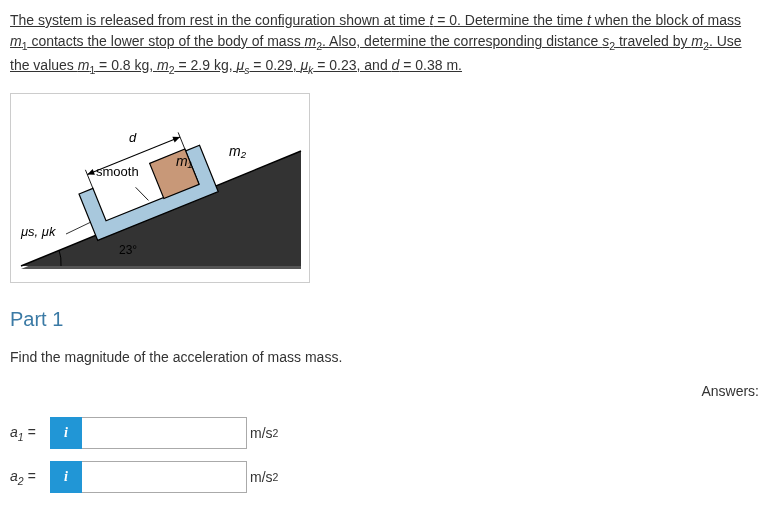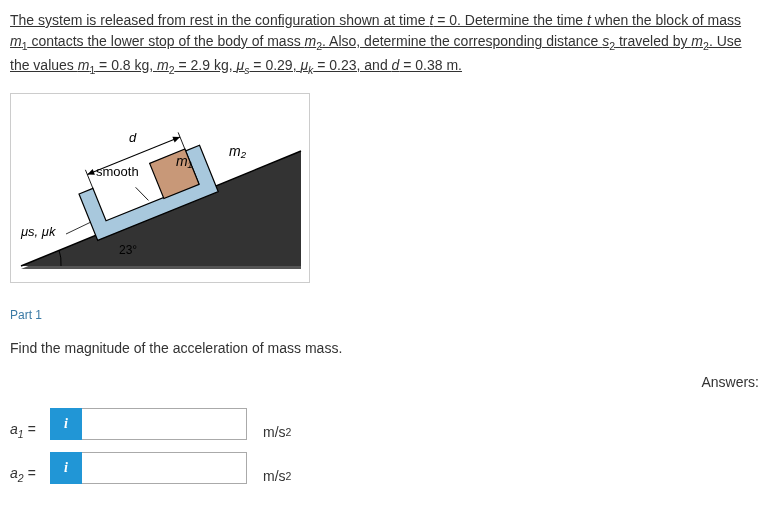--- a/index.html
+++ b/index.html
@@ -30,33 +30,33 @@
     .diagram-container {
       border: 1px solid #ccc;
       width: 300px;
       height: 190px;
       margin-bottom: 25px;
       position: relative;
       background: #fff;
     }
     .part-header {
       color: #3b7aa5;
-      font-size: 12px;
+      font-size: 20px;
       margin-bottom: 18px;
     }
     .instruction {
       margin-bottom: 18px;
     }
     .answers-label {
       margin-bottom: 18px;
       text-align: right;
     }
     .answer-row {
       display: flex;
-      align-items: flex-end;
+      align-items: center;
       margin-bottom: 12px;
     }
     .answer-label {
       width: 40px;
       font-style: italic;
     }
     .input-wrapper {
       display: flex;
       align-items: stretch;
       height: 32px;
@@ -75,21 +75,21 @@
     }
     .answer-input {
       width: 165px;
       border: 1px solid #aaa;
       border-left: none;
       padding: 0 8px;
       font-size: 14px;
       outline: none;
     }
     .unit {
-      margin-left: 16px;
+      margin-left: 3px;
       display: flex;
       align-items: center;
     }
     .sup {
       font-size: 0.75em;
       vertical-align: super;
     }
   </style>
 </head>
 <body>

